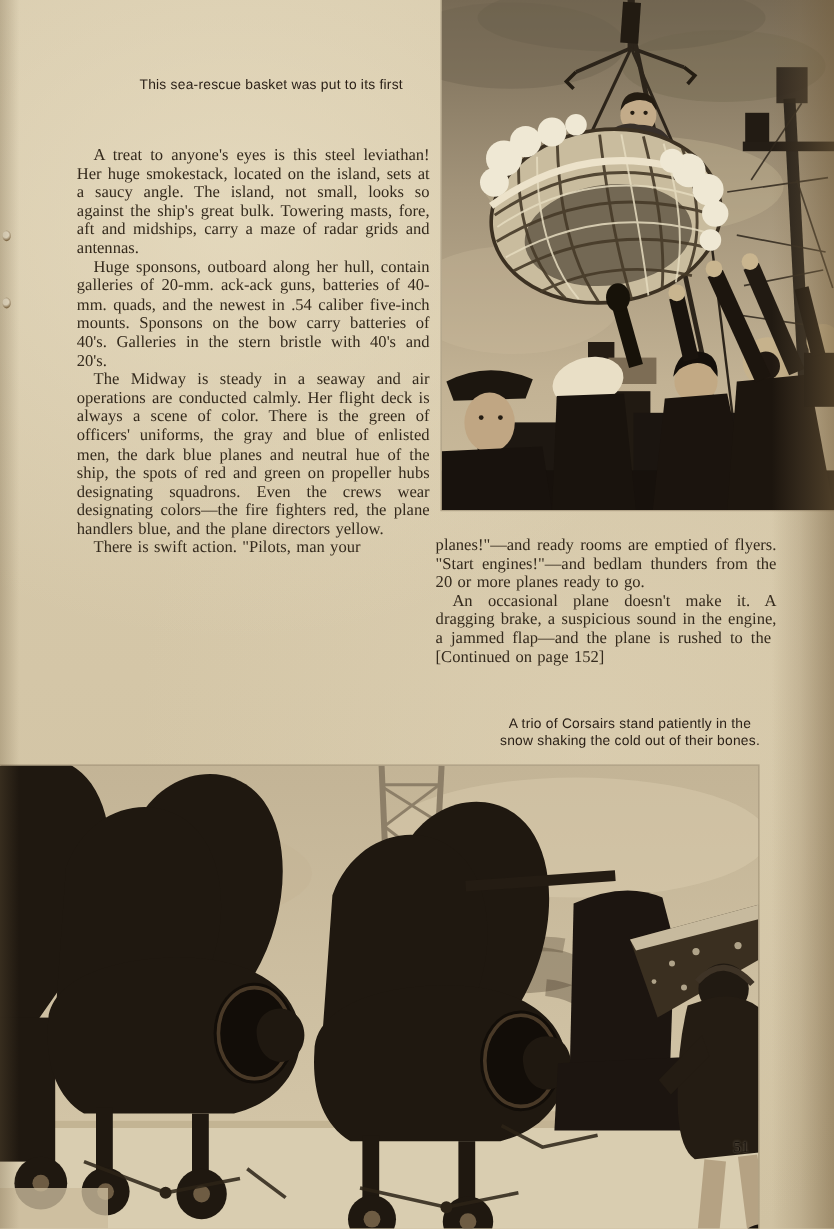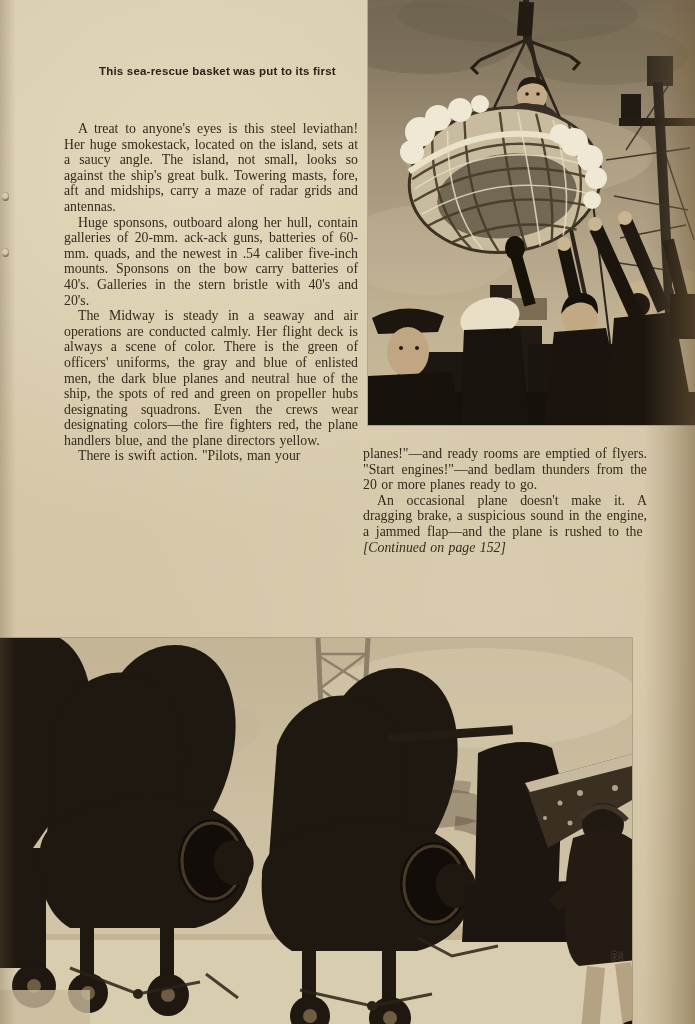--- a/index.html
+++ b/index.html
@@ -12,28 +12,28 @@
       radial-gradient(ellipse 500px 600px at 70% 60%, rgba(226,214,186,.4), rgba(226,214,186,0) 75%),
       linear-gradient(180deg,#d8cbad 0%,#d4c6a7 55%,#d0c2a2 100%);}
   
   .edge-left{position:absolute;left:0;top:0;bottom:0;width:16px;pointer-events:none;
     background:linear-gradient(90deg, rgba(110,92,62,.30), rgba(110,92,62,0));}
   .edge-right{position:absolute;right:0;top:0;bottom:0;width:52px;pointer-events:none;
     background:linear-gradient(270deg, rgba(118,96,62,.55), rgba(130,108,74,.22) 55%, rgba(130,108,74,0));}
   .staple{position:absolute;left:2px;width:7px;height:9px;border-radius:50%;
     background:radial-gradient(circle at 40% 40%, #efe6d0 0 35%, #8a7350 70%, #6b5638);}
   
-  .caption{position:absolute;font-family:"Liberation Sans", sans-serif;font-weight:700;
-    font-size:11.5px;line-height:14px;color:#2b2118;letter-spacing:.2px;}
+  .caption{position:absolute;font-family:"Liberation Sans", sans-serif;font-weight:400;
+    font-size:11.5px;line-height:14px;text-align:center;color:#2b2118;letter-spacing:.2px;}
   
   .col{position:absolute;font-size:13.8px;line-height:15.6px;text-align:justify;
     color:#342a1d;word-spacing:1px;}
   .col p{margin:0;}
   .col p.ind{text-indent:14px;}
-  .cont{font-style:italic;}
+  .cont{}
   
   .photo{position:absolute;overflow:hidden;box-shadow:0 0 0 1px rgba(60,45,25,.25);}
   .photo svg{display:block;}
   #pagenum{position:absolute;left:611px;top:948px;z-index:5;
     font-family:"Liberation Serif", serif;font-weight:400;font-size:13px;color:#17110b;
     text-shadow:0 0 2px rgba(225,214,188,.6);}
 </style>
 </head>
 <body>
 
@@ -41,21 +41,21 @@
 
   <div class="staple" style="top:192px"></div>
   <div class="staple" style="top:248px"></div>
 
   <div class="caption" style="left:99px;top:64px;width:254px">
     <div>This sea-rescue basket was put to its first</div>
   </div>
 
   <div class="col" style="left:64px;top:121px;width:294px">
     <p class="ind">A treat to anyone's eyes is this steel leviathan!  Her huge smokestack, located on the island, sets at a saucy angle.  The island, not small, looks so against the ship's great bulk.  Towering masts, fore, aft and midships, carry a maze of radar grids and antennas.</p>
-    <p class="ind">Huge sponsons, outboard along her hull, contain galleries of 20-mm. ack-ack guns, batteries of 60-mm. quads, and the newest in .54 caliber five-inch mounts. Sponsons on the bow carry batteries of 40's.  Galleries in the stern bristle with 40's and 20's.</p>
+    <p class="ind">Huge sponsons, outboard along her hull, contain galleries of 20-mm. ack-ack guns, batteries of 40-mm. quads, and the newest in .54 caliber five-inch mounts. Sponsons on the bow carry batteries of 40's.  Galleries in the stern bristle with 40's and 20's.</p>
     <p class="ind">The Midway is steady in a seaway and air operations are conducted calmly.  Her flight deck is always a scene of color. There is the green of officers' uniforms, the gray and blue of enlisted men, the dark blue planes and neutral hue of the ship, the spots of red and green on propeller hubs designating squadrons.  Even the crews wear designating colors—the fire fighters red, the plane handlers blue, and the plane directors yellow.</p>
     <p class="ind">There is swift action.  "Pilots, man your</p>
   </div>
 
   <div class="photo" style="left:368px;top:0;width:327px;height:425px">
     <svg width="327" height="425" viewBox="0 0 327 425">
       <defs>
         <linearGradient id="sky1" x1="0" y1="0" x2="0" y2="1">
           <stop offset="0" stop-color="#776a55"></stop>
           <stop offset=".38" stop-color="#a3947a"></stop>
@@ -188,20 +188,24 @@
         <line x1="314" y1="296" x2="300" y2="240" stroke="#18120c" stroke-width="12"></line>
       </g>
     </svg>
   </div>
 
   <div class="col" style="left:363px;top:446px;width:284px">
     <p>planes!"—and ready rooms are emptied of flyers.  "Start engines!"—and bedlam thunders from the 20 or more planes ready to go.</p>
     <p class="ind"><span>An occasional plane doesn't make it.  A dragging brake, a suspicious sound in the engine, a jammed flap—and the plane is rushed to the</span>&nbsp; <span class="cont">[Continued on page 152]</span></p>
   </div>
 
+  <div class="caption" style="left:385px;top:597px;width:280px">
+    <div>A trio of Corsairs stand patiently in the</div>
+    <div>snow shaking the cold out of their bones.</div>
+  </div>
 
   <div class="photo" style="left:0;top:638px;width:632px;height:386px">
     <svg width="632" height="386" viewBox="0 0 632 386">
       <defs>
         <linearGradient id="sky2" x1="0" y1="0" x2="0" y2="1">
           <stop offset="0" stop-color="#c3b496"></stop>
           <stop offset=".6" stop-color="#cfc1a3"></stop>
           <stop offset="1" stop-color="#d6c8aa"></stop>
         </linearGradient>
         <g id="corsair" fill="#1f1810">

